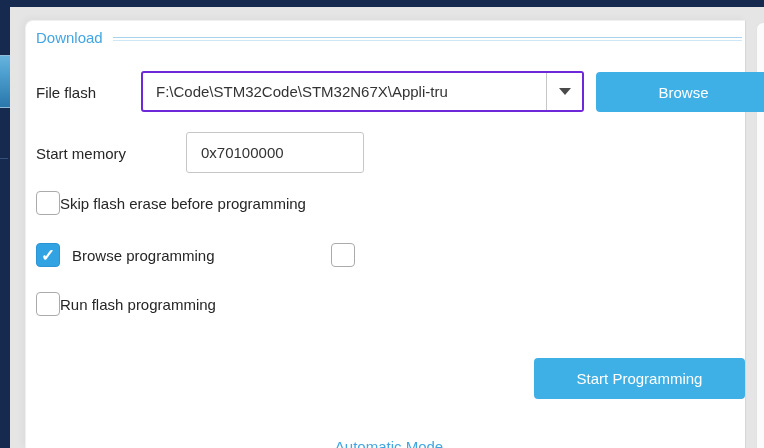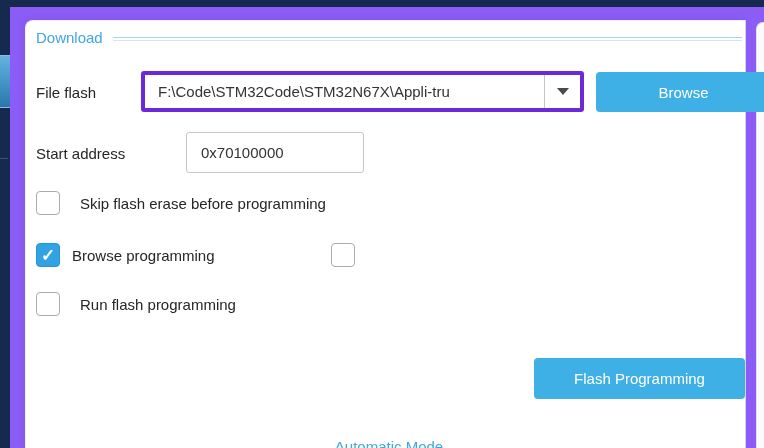--- a/index.html
+++ b/index.html
@@ -1,19 +1,19 @@
 <!DOCTYPE html>
 <html><head>
 <meta charset="utf-8">
 <style>
   * { box-sizing: border-box; margin: 0; padding: 0; }
   html,body { width:764px; height:448px; background:#ffffff; }
   .screen {
     position:relative; width:764px; height:448px; overflow:hidden;
-    background:#8b5cf6; font-family:"Liberation Sans", sans-serif; color:#262626;text-decoration:underline;
+    background:#e5e5e5; font-family:"Liberation Sans", sans-serif; color:#262626;text-decoration:underline;
   }
   .topbar { position:absolute; left:0; top:0; width:764px; height:7px; background:#16294e; }
   .leftrail { position:absolute; left:0; top:7px; width:10px; height:441px; background:#16294e; }
   .rail-thumb {
     position:absolute; left:0; top:48px; width:10px; height:53px;
     background:linear-gradient(180deg,#66b3dd 0%,#4d9fcf 35%,#2a77ab 100%);
     border-top:1px solid #8fbcd8; border-bottom:1px solid #8fbcd8;
   }
   .rail-tick { position:absolute; left:0; width:8px; height:1px; background:#51719c; }
   .panel {
@@ -28,42 +28,42 @@
     border-radius:7px 0 0 0;
   }
   .section-header { position:absolute; left:10px; right:3px; display:flex; align-items:center; gap:10px; }
   .section-title { font-size:15px; color:#42a6e3; white-space:nowrap; }
   .groove { flex:1; height:4px; margin-top:2px; border-top:1px solid #a9d2ee; border-bottom:1px solid #cfe6f6; background:#ffffff; }
   .hdr-download { top:8px; }
   .hdr-automatic { top:417px;flex-direction:column; }
   .field-label { position:absolute; font-size:15px; color:#262626; }
   .combo {
     position:absolute; left:115px; top:50px; width:443px; height:41px;
-    border:4px solid #6d28d9; border-radius:3px; background:#fff; display:flex; overflow:hidden;
+    border:2px solid #6d28d9; border-radius:3px; background:#fff; display:flex; overflow:hidden;
   }
   .combo-text {
     flex:1; border:none; outline:none; font-family:"Liberation Sans",sans-serif;
     font-size:15px; color:#333; padding:0 6px 0 13px; white-space:nowrap; overflow:hidden; background:transparent;
   }
   .combo-arrow {
     width:36px; border-left:1px solid #c6c6c6; display:flex; align-items:center; justify-content:center; background:#fff; cursor:pointer;
   }
   .tri-down { width:0; height:0; border-left:6px solid transparent; border-right:6px solid transparent; border-top:7px solid #4a4a4a; }
   .btn {
     position:absolute; background:#3eb0e5; color:#ffffff; border:none; border-radius:4px;
     font-family:"Liberation Sans",sans-serif; font-size:15px; cursor:pointer;
   }
   .btn-browse { left:570px; top:51px; width:175px; height:40px; }
   .btn-start { left:508px; top:337px; width:211px; height:41px; }
   .text-input {
     position:absolute; left:160px; top:111px; width:178px; height:41px;
     border:1px solid #c6c6c6; border-radius:3px; font-family:"Liberation Sans",sans-serif;
     font-size:15px; color:#333; padding:0 0 0 14px; outline:none;
   }
-  .cb-row { position:absolute; left:10px; right:10px; height:26px; display:flex; align-items:center; gap:20px; }
+  .cb-row { position:absolute; left:10px; right:10px; height:26px; display:flex; align-items:center; gap:0; }
   .cb-row-1 { top:169px; } .cb-row-2 { top:221px; } .cb-row-3 { top:270px; }
   .cb-group { display:flex; align-items:center; gap:12px; }
   .cb-group-2 { position:absolute; left:295px; top:0; height:26px; }
   .cb {
     width:24px; height:24px; border:1px solid #ababab; border-radius:4px; background:#fff;
     display:flex; align-items:center; justify-content:center; cursor:pointer;
     font-size:17px; font-weight:bold; color:#ffffff; line-height:1;
   }
   .cb.checked { background:#32a3e2; border-color:#2b94d4; }
   .cb-label { font-size:15px; color:#262626; white-space:nowrap; }
@@ -93,21 +93,21 @@
 
     <div class="combo">
       <input class="combo-text" value="F:\Code\STM32Code\STM32N67X\Appli-tru" style="">
       <div class="combo-arrow">
         <span class="tri-down"></span>
       </div>
     </div>
 
     <button class="btn btn-browse">Browse</button>
 
-    <span class="field-label" style="left:10px; top:124px;">Start address</span>
+    <span class="field-label" style="left:10px; top:124px;">Start memory</span>
     <input class="text-input" value="0x70100000" style="">
 
     <div class="cb-row cb-row-1">
       <span class="cb"></span>
       <span class="cb-label">Skip flash erase before programming</span>
     </div>
 
     <div class="cb-row cb-row-2" style="position:absolute;">
       <div class="cb-group">
         <span class="cb checked">✓</span>
@@ -116,21 +116,21 @@
       <div class="cb-group cb-group-2">
         <span class="cb"></span>
       </div>
     </div>
 
     <div class="cb-row cb-row-3">
       <span class="cb"></span>
       <span class="cb-label">Run flash programming</span>
     </div>
 
-    <button class="btn btn-start">Flash Programming</button>
+    <button class="btn btn-start">Start Programming</button>
 
     <div class="section-header hdr-automatic">
       <span class="section-title">Automatic Mode</span>
       <span class="groove"></span>
     </div>
 
   </div>
 </div>
 
 </body></html>

